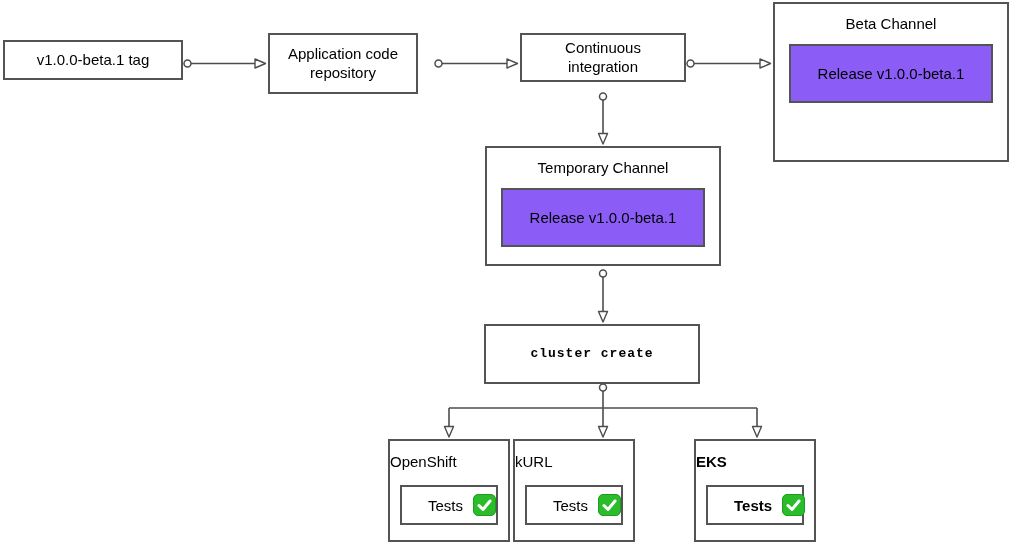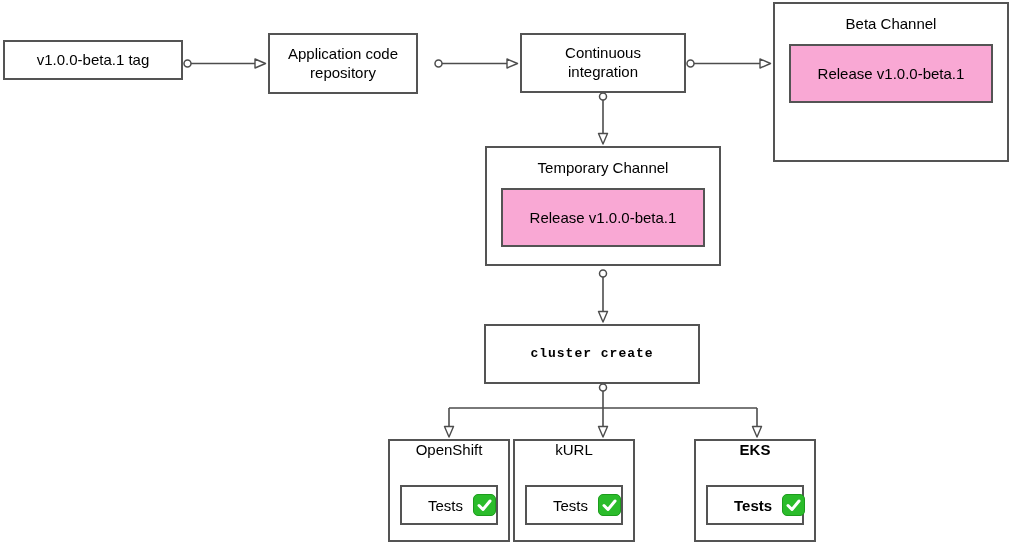--- a/index.html
+++ b/index.html
@@ -28,21 +28,21 @@
     display: flex;
     align-items: center;
     justify-content: center;
     text-align: center;
     font-size: 15px;
     line-height: 1.25;
   }
   
   #box-tag     { left: 3px;   top: 40px; width: 180px; height: 40px; }
   #box-repo    { left: 268px; top: 33px; width: 150px; height: 61px; padding: 0 8px; }
-  #box-ci      { left: 520px; top: 33px; width: 166px; height: 60px; padding: 0 8px; }
+  #box-ci      { left: 520px; top: 33px; width: 166px; height: 49px; padding: 0 8px; }
   #box-cluster { left: 484px; top: 324px; width: 216px; height: 60px;
                  font-family: "Liberation Mono", monospace;
                  font-weight: bold; font-size: 13px; letter-spacing: 1px; }
   
   .container-node {
     position: absolute;
     background: #ffffff;
     border: 2px solid #545454;
   }
   #box-beta { left: 773px; top: 2px;   width: 236px; height: 160px; }
@@ -50,40 +50,40 @@
   .container-title {
     margin-top: 11px;
     text-align: center;
     font-size: 15px;
   }
   .release-box {
     position: absolute;
     left: 14px; top: 40px;
     width: 204px; height: 59px;
     border: 2px solid #545454;
-    background: #f9a8d4;
+    background: #8b5cf6;
     display: flex;
     align-items: center;
     justify-content: center;
     font-size: 15px;
     text-align: right;
   }
   
   .cluster-box {
     position: absolute;
     top: 439px;
     width: 122px; height: 103px;
     border: 2px solid #545454;
     background: #ffffff;
   }
   #box-openshift { left: 388px; }
   #box-kurl      { left: 513px; }
   #box-eks       { left: 694px; font-weight: bold; }
   .cluster-title {
-    text-align: center;
+    margin-top: 12px;
     font-size: 15px;
   }
   .tests-box {
     position: absolute;
     left: 10px; top: 44px;
     width: 98px; height: 40px;
     border: 2px solid #545454;
     background: #ffffff;
     display: flex;
     align-items: center;

